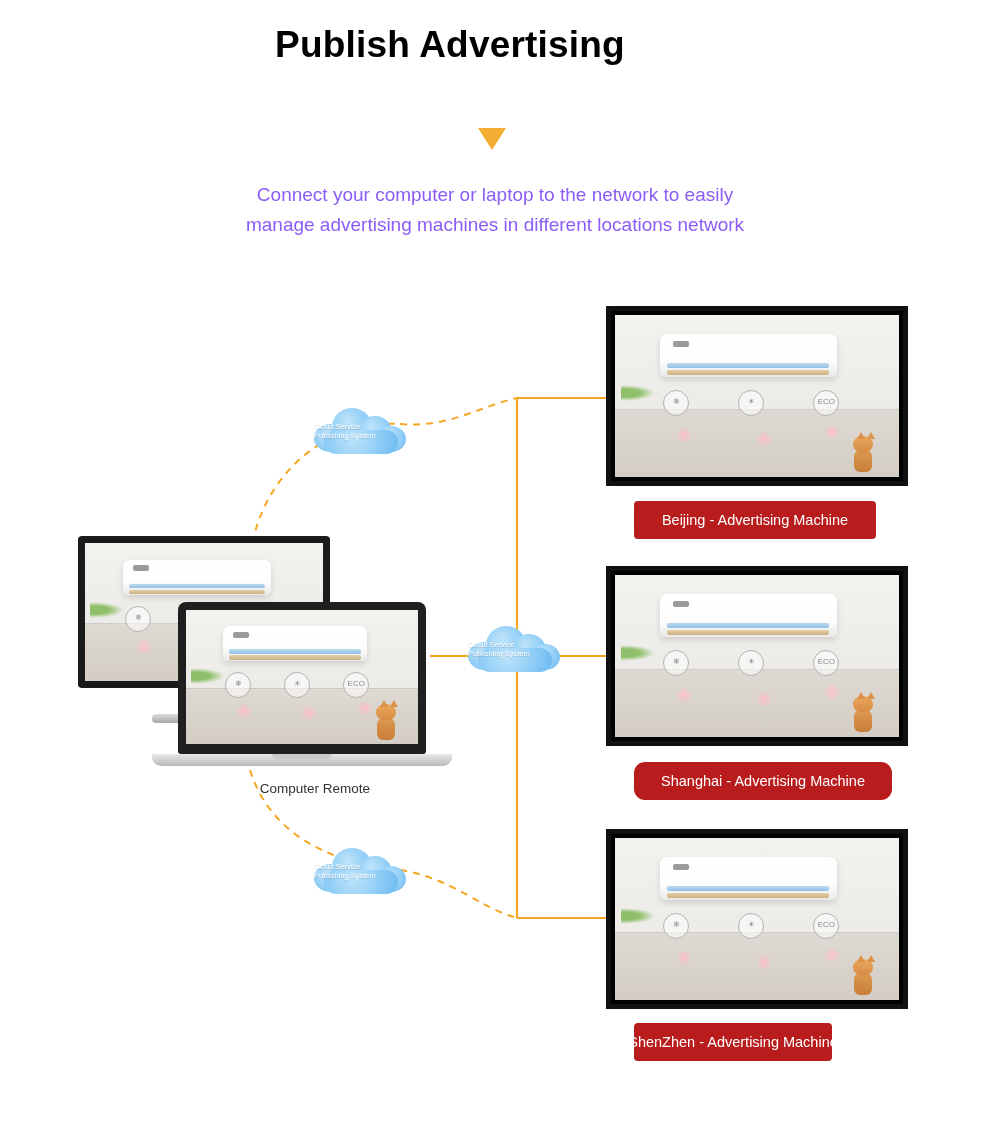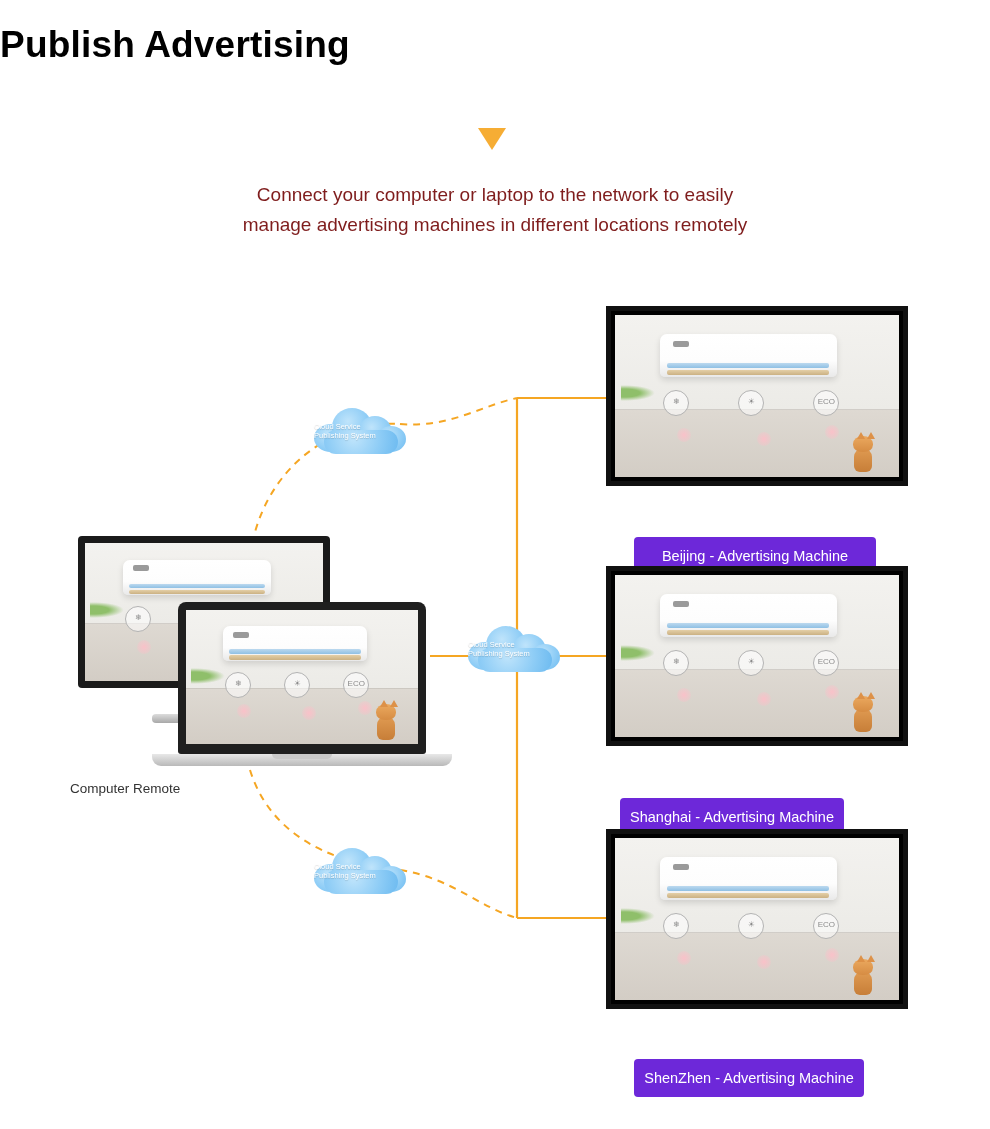--- a/index.html
+++ b/index.html
@@ -14,20 +14,21 @@
     font-family: "Liberation Sans", sans-serif;
     overflow: hidden;
   }
 
   
   .headline {
     position: absolute;
     top: 18px;
     left: 0;
     width: 900px;
+    text-align: center;
     font-size: 37px;
     font-weight: bold;
     line-height: 1.45;
     color: #000000;
     letter-spacing: 0.2px;
   }
   .headline .line2 { display: block; }
 
   .arrow-down {
     position: absolute;
@@ -42,21 +43,21 @@
   }
 
   .subhead {
     position: absolute;
     top: 180px;
     left: 0;
     width: 990px;
     text-align: center;
     font-size: 19px;
     line-height: 1.6;
-    color: #7f1d1d;
+    color: #8b5cf6;
   }
   .subhead .l2 { display: block; }
 
   
   .wires {
     position: absolute;
     left: 0;
     top: 0;
     width: 990px;
     height: 1129px;
@@ -294,60 +295,59 @@
     z-index: 3;
   }
   .cloud-a { left: 314px; top: 404px; }
   .cloud-b { left: 468px; top: 622px; }
   .cloud-c { left: 314px; top: 844px; }
 
   
   .label {
     position: absolute;
     height: 38px;
-    background: #6d28d9;
+    background: #b91c1c;
     border-radius: 4px;
     color: #ffffff;
     font-size: 14.5px;
     display: flex;
     align-items: center;
     justify-content: center;
     padding: 0 28px;
     box-sizing: border-box;
     white-space: nowrap;
-    margin-top: 36px;
   }
   .label1 { left: 634px; top: 501px; width: 242px; }
-  .label2 { left: 620px; top: 762px; width: 224px; }
-  .label3 { left: 634px; top: 1023px; width: 230px; }
+  .label2 { left: 634px; top: 762px; width: 258px; border-radius: 11px; }
+  .label3 { left: 634px; top: 1023px; width: 198px; }
 
   .terminal-caption {
     position: absolute;
     left: 70px;
     top: 779px;
     width: 300px;
-    text-align: left;
+    text-align: right;
     font-size: 13.5px;
     line-height: 1.42;
     color: #333333;
   }
   .terminal-caption .l2 { display: block; }
 </style>
 </head>
 <body>
 
 <div class="headline">
   <span>Publish Advertising</span>
 </div>
 
 <div class="arrow-down"></div>
 
 <div class="subhead">
   <span>Connect your computer or laptop to the network to easily</span>
-  <span class="l2">manage advertising machines in different locations remotely</span>
+  <span class="l2">manage advertising machines in different locations network</span>
 </div>
 
 <svg class="wires" viewBox="0 0 990 1129">
 
   <path d="M517 398 L517 918" stroke="#f5a623" stroke-width="2.2" fill="none"></path>
 
   <path d="M517 398 L606 398" stroke="#f5a623" stroke-width="2.2" fill="none"></path>
 
   <path d="M430 656 L606 656" stroke="#f5a623" stroke-width="2.2" fill="none"></path>
 

